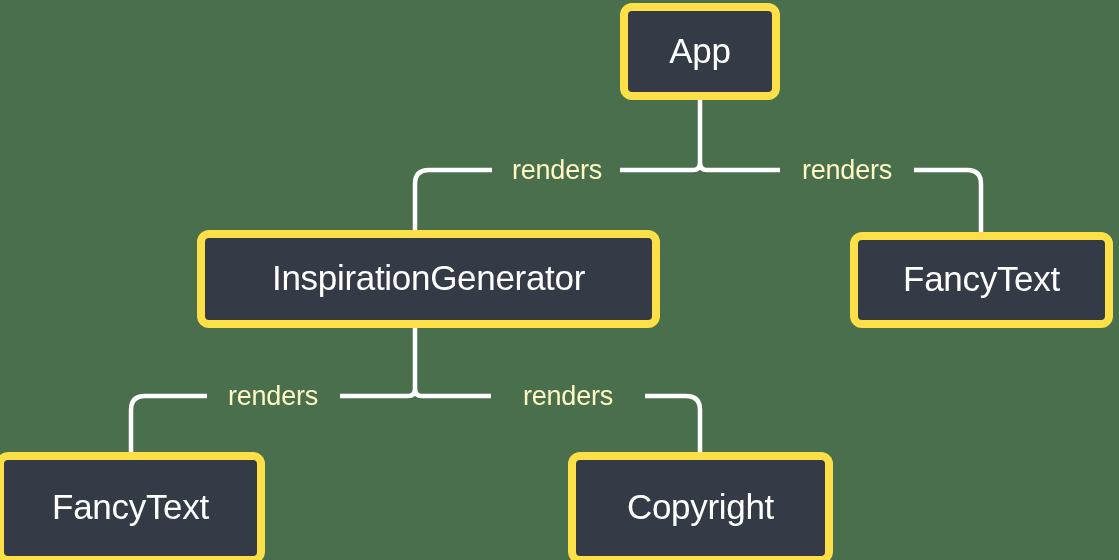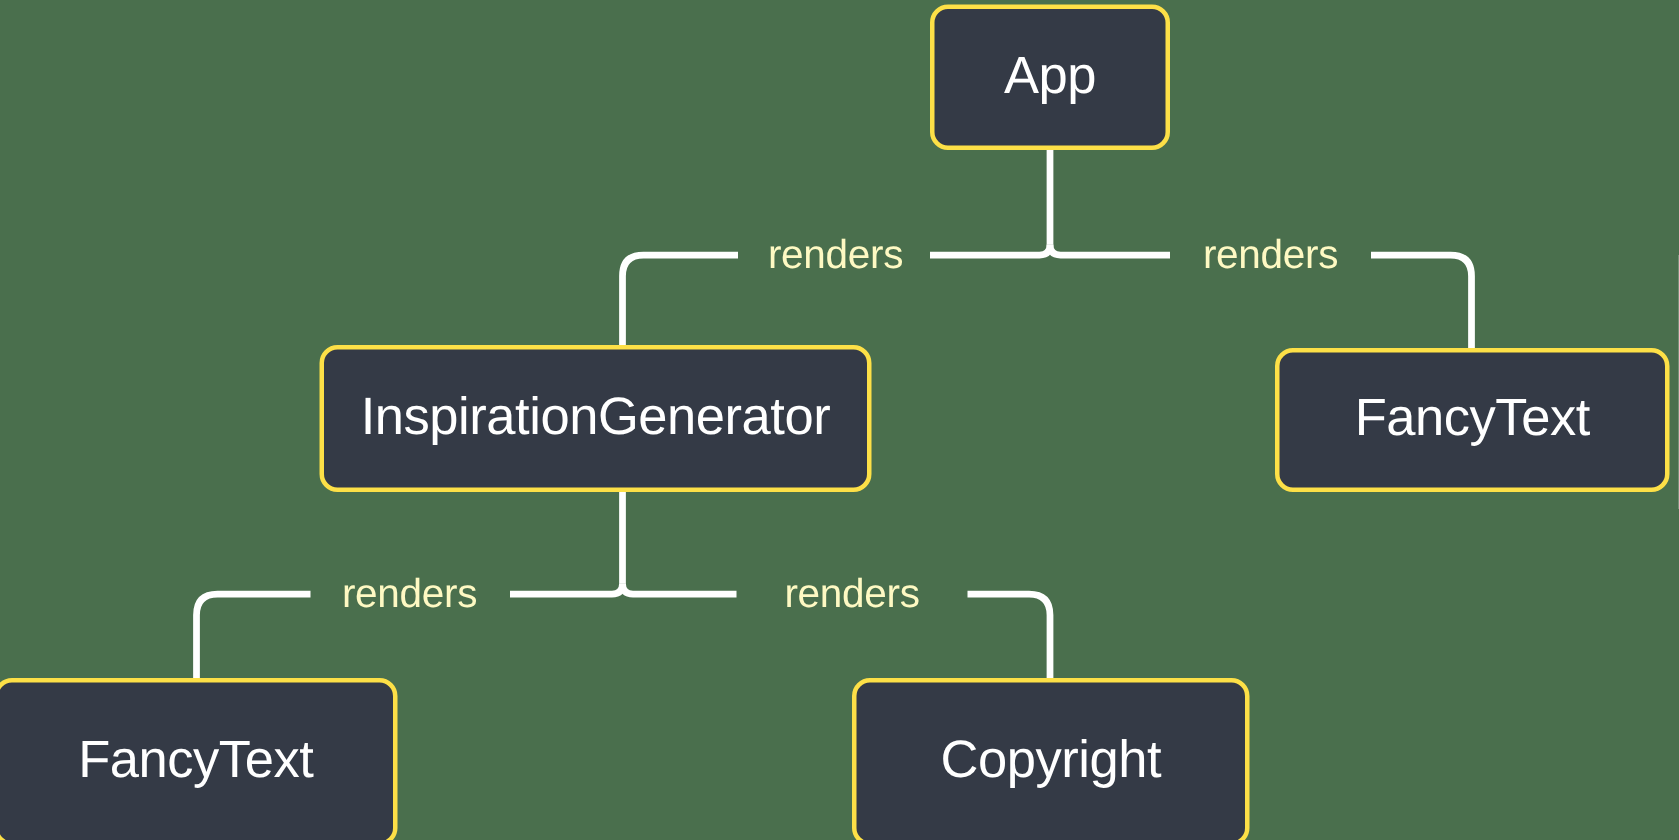--- a/index.html
+++ b/index.html
@@ -23,21 +23,21 @@
     position: absolute;
     left: 0;
     top: 0;
     width: 1119px;
     height: 560px;
   }
   .node-box {
     position: absolute;
     box-sizing: border-box;
     background: #343a46;
-    border: 3px solid #fde047;
+    border: 8px solid #fde047;
     border-radius: 12px;
     display: flex;
     align-items: center;
     justify-content: center;
     color: #ffffff;
     font-size: 35px;
     font-weight: 400;
     letter-spacing: -0.3px;
     white-space: nowrap;
     z-index: 2;
@@ -80,21 +80,21 @@
     <path d="M207 396 L145 396 Q131 396 131 410 L131 452" stroke="#ffffff" stroke-width="4.5" stroke-linecap="butt"></path>
 
     <path d="M415 389 Q415 396 422 396 L491 396" stroke="#ffffff" stroke-width="4.5" stroke-linecap="butt"></path>
     <path d="M645 396 L686 396 Q700 396 700 410 L700 452" stroke="#ffffff" stroke-width="4.5" stroke-linecap="butt"></path>
   </svg>
 
   <div class="node-box" style="left:620px; top:3px; width:160px; height:97px;">
     <span class="node-label">App</span>
   </div>
 
-  <div class="node-box" style="left:213px; top:230px; width:368px; height:98px;">
+  <div class="node-box" style="left:197px; top:230px; width:463px; height:98px;">
     <span class="node-label">InspirationGenerator</span>
   </div>
 
   <div class="node-box" style="left:850px; top:232px; width:263px; height:96px;">
     <span class="node-label">FancyText</span>
   </div>
 
   <div class="node-box" style="left:-4px; top:452px; width:269px; height:112px;">
     <span class="node-label">FancyText</span>
   </div>

